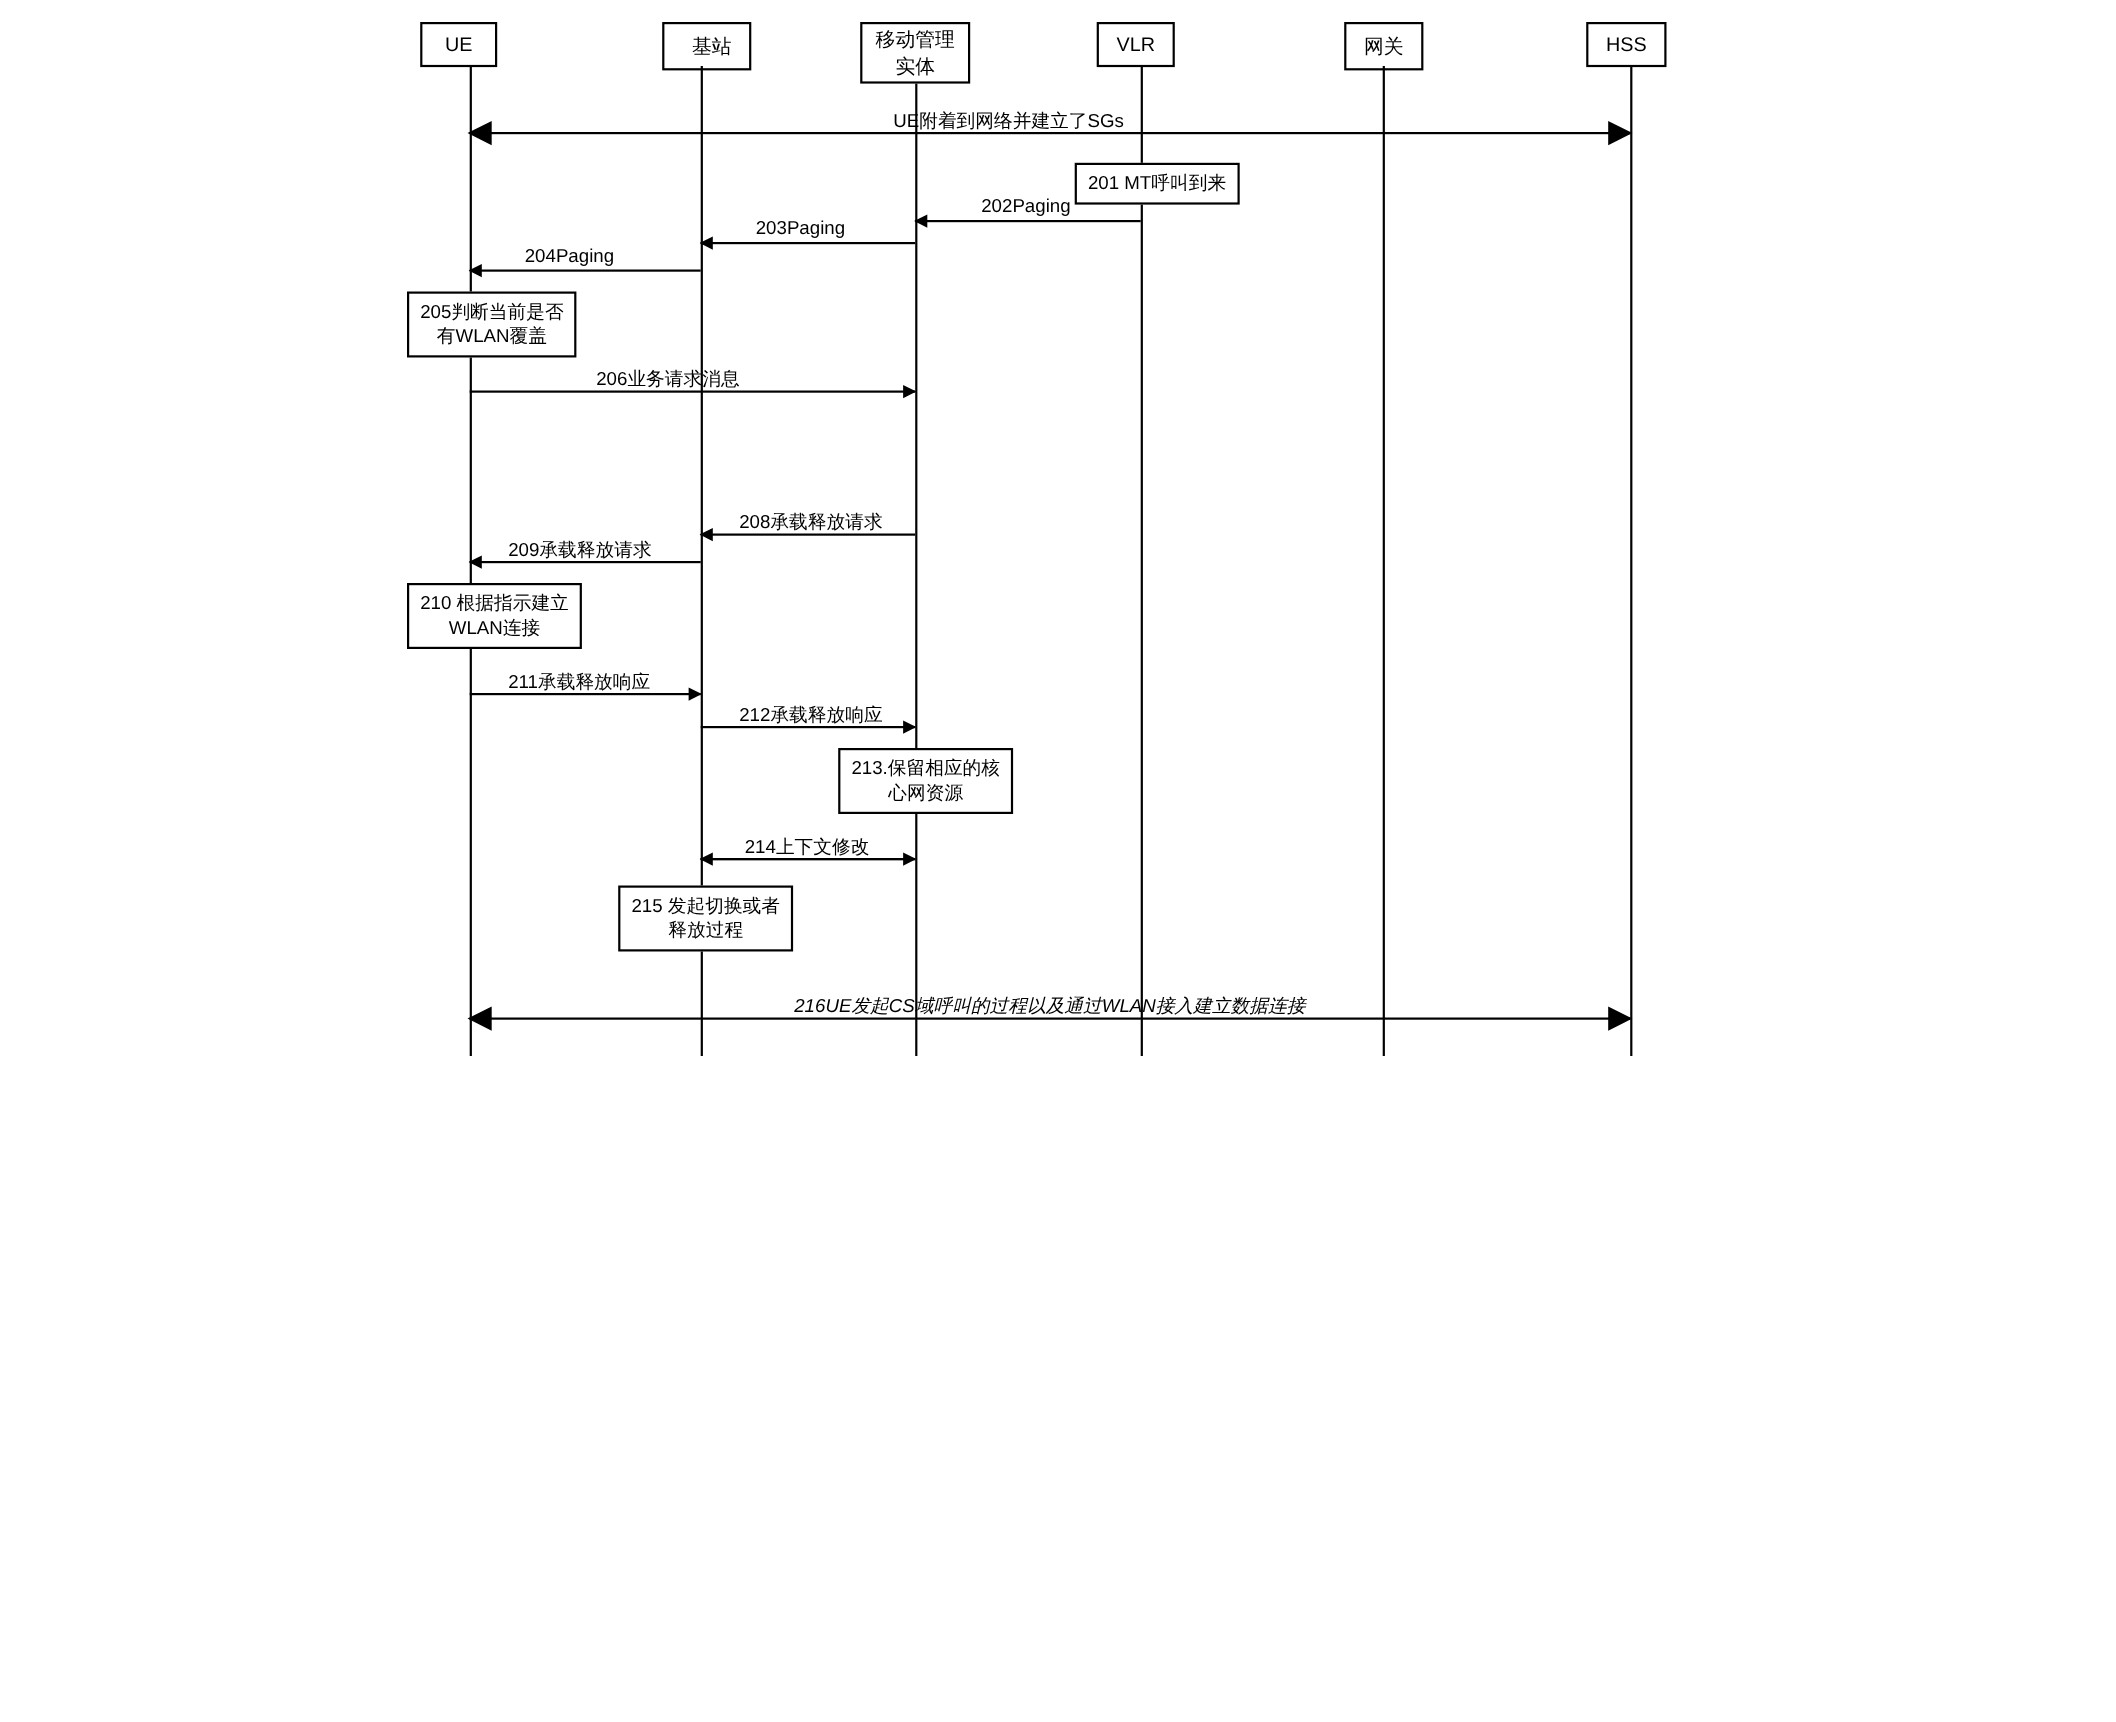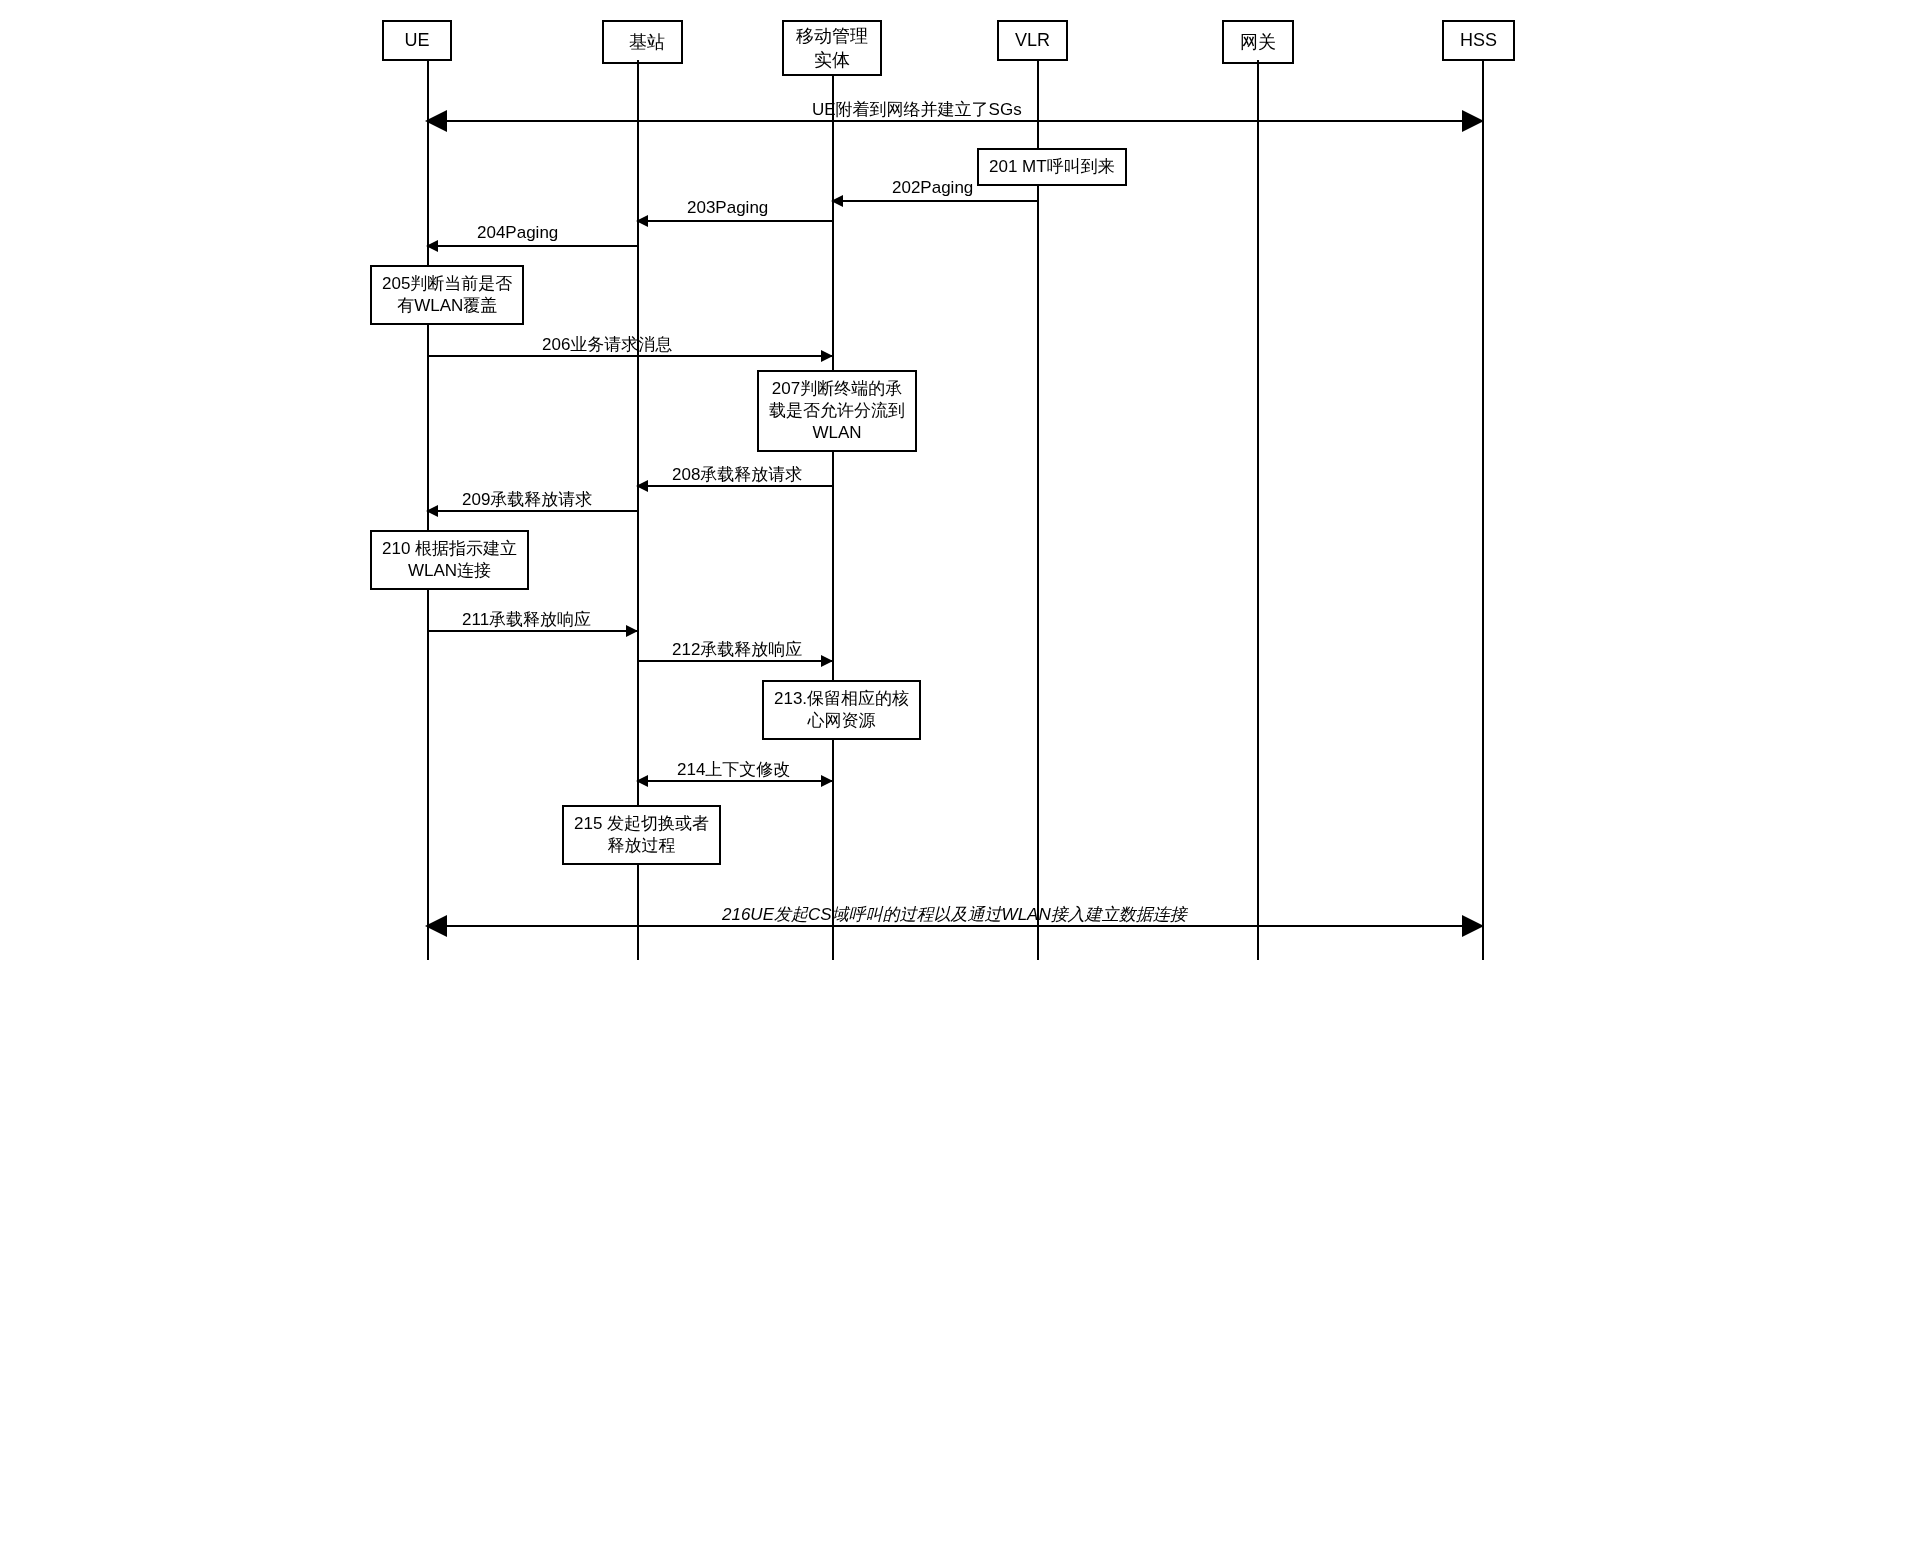--- a/index.html
+++ b/index.html
@@ -135,25 +135,20 @@
   <div class="msg-label" style="left:115px; top:203px;">204Paging</div>
 
   <div class="process-box" style="left:8px; top:245px;">
     <div>205判断当前是否</div>
     <div>有WLAN覆盖</div>
   </div>
 
   <div class="arrow right" style="left:65px; width:405px; top:335px;"></div>
   <div class="msg-label" style="left:180px; top:313px;">206业务请求消息</div>
 
-  <div class="process-box" style="left:395px; top:350px;">
-    <div>207判断终端的承</div>
-    <div>载是否允许分流到</div>
-    <div>WLAN</div>
-  </div>
 
   <div class="arrow left" style="left:275px; width:195px; top:465px;"></div>
   <div class="msg-label" style="left:310px; top:443px;">208承载释放请求</div>
 
   <div class="arrow left" style="left:65px; width:210px; top:490px;"></div>
   <div class="msg-label" style="left:100px; top:468px;">209承载释放请求</div>
 
   <div class="process-box" style="left:8px; top:510px;">
     <div>210 根据指示建立</div>
     <div>WLAN连接</div>

